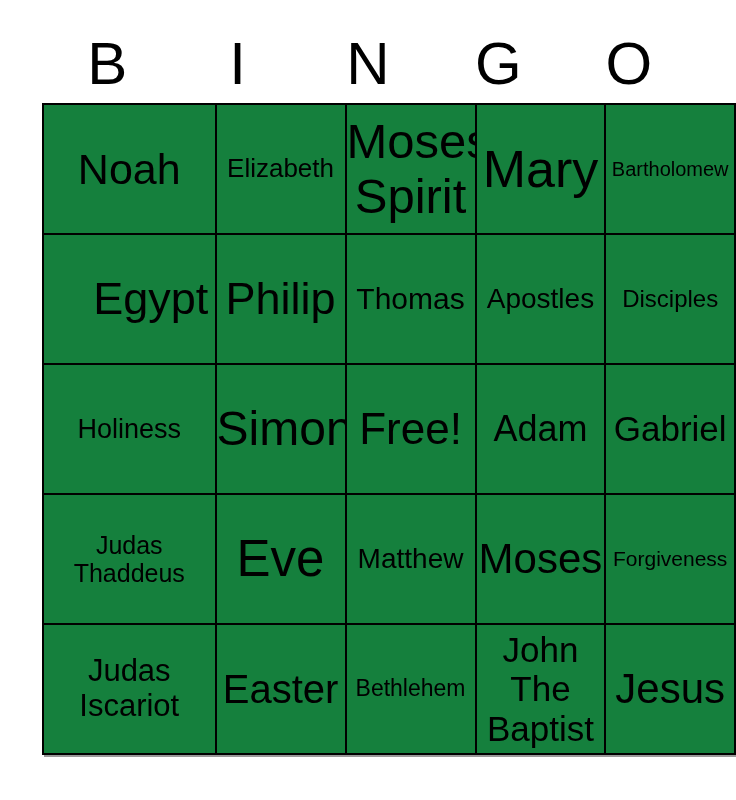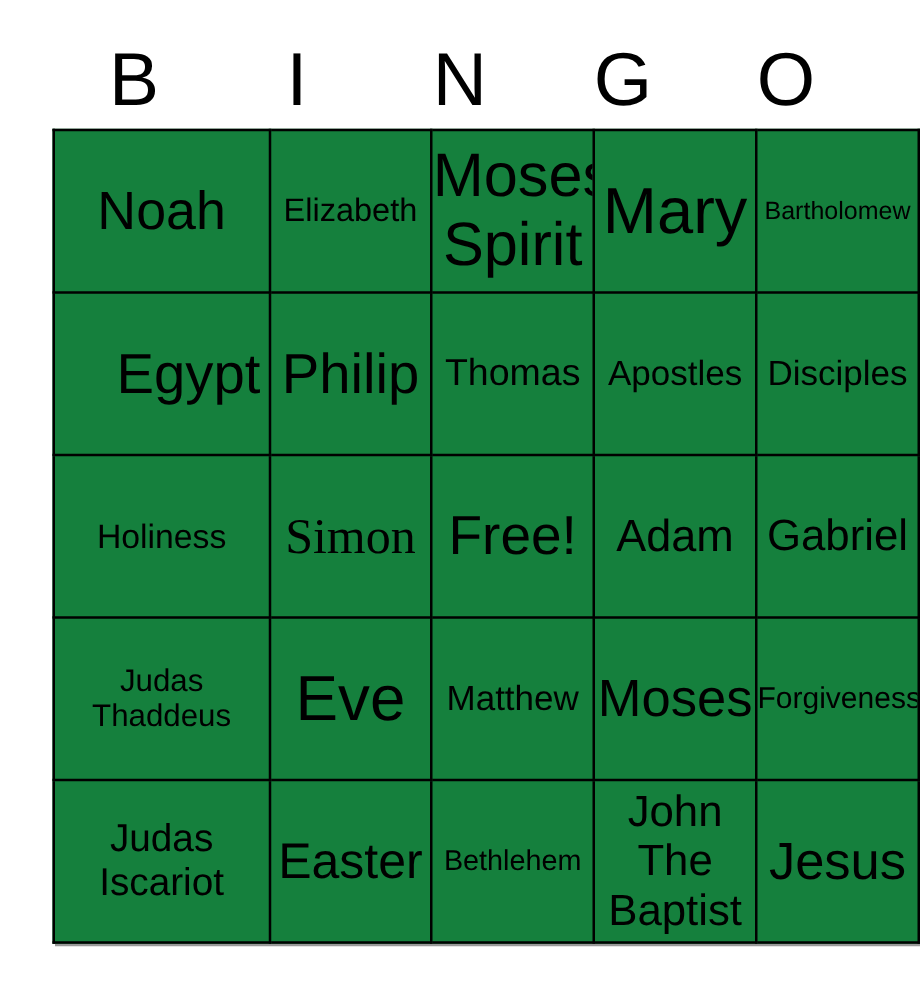--- a/index.html
+++ b/index.html
@@ -75,36 +75,36 @@
         <td style="font-size: 49px;">Moses
 Spirit</td>
         <td style="font-size: 52px;">Mary</td>
         <td style="font-size: 20px;">Bartholomew</td>
       </tr>
       <tr>
         <td style="font-size: 45px; padding-left: 43px;">Egypt</td>
         <td style="font-size: 45px;">Philip</td>
         <td style="font-size: 30px;">Thomas</td>
         <td style="font-size: 28px;">Apostles</td>
-        <td style="font-size: 28px;">Disciples</td>
+        <td style="font-size: 24px;">Disciples</td>
       </tr>
       <tr>
         <td style="font-size: 27px;">Holiness</td>
-        <td style="font-size: 40px; font-family: Liberation Serif, serif;">Simon</td>
+        <td style="font-size: 48px;">Simon</td>
         <td style="font-size: 44px;">Free!</td>
         <td style="font-size: 36px;">Adam</td>
         <td style="font-size: 35px; border-radius: 13px;">Gabriel</td>
       </tr>
       <tr>
         <td style="font-size: 25px;">Judas
 Thaddeus</td>
         <td style="font-size: 51px;">Eve</td>
         <td style="font-size: 28px;">Matthew</td>
         <td style="font-size: 42px; text-align: center;">Moses</td>
-        <td style="font-size: 24px; margin-left: 28px;">Forgiveness</td>
+        <td style="font-size: 21px; margin-left: 28px;">Forgiveness</td>
       </tr>
       <tr>
         <td style="font-size: 31px;">Judas
 Iscariot</td>
         <td style="font-size: 40px;">Easter</td>
         <td style="font-size: 23px;">Bethlehem</td>
         <td style="font-size: 35px;">John
 The
 Baptist</td>
         <td style="font-size: 42px;">Jesus</td>

